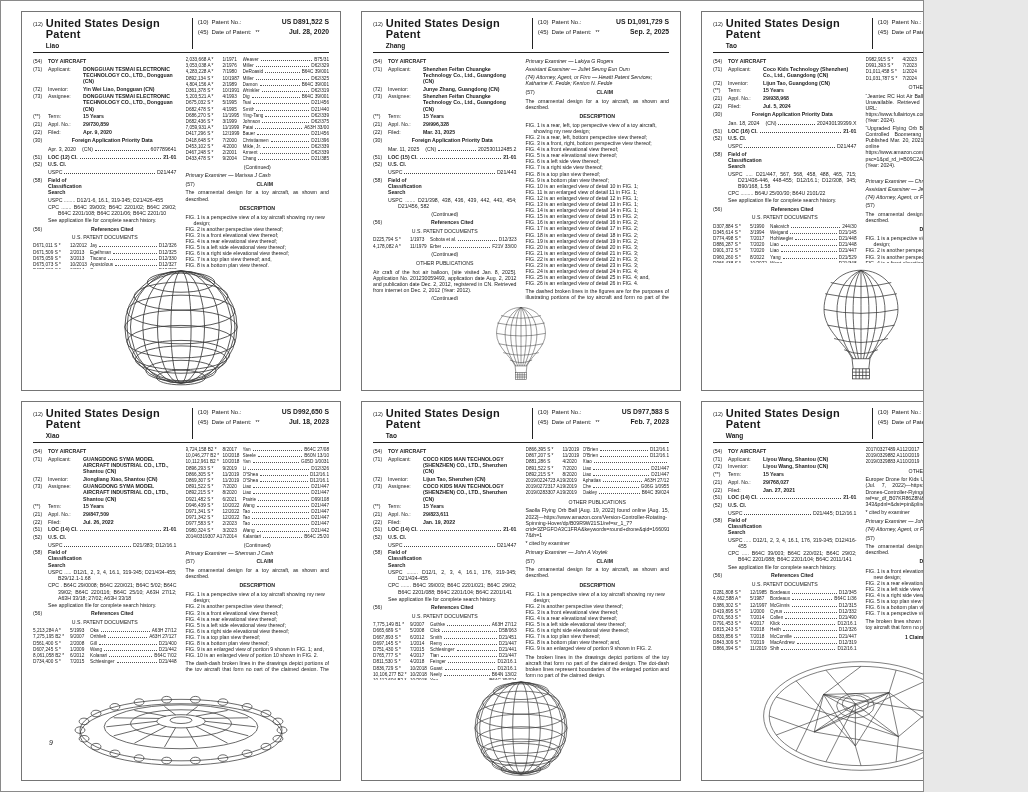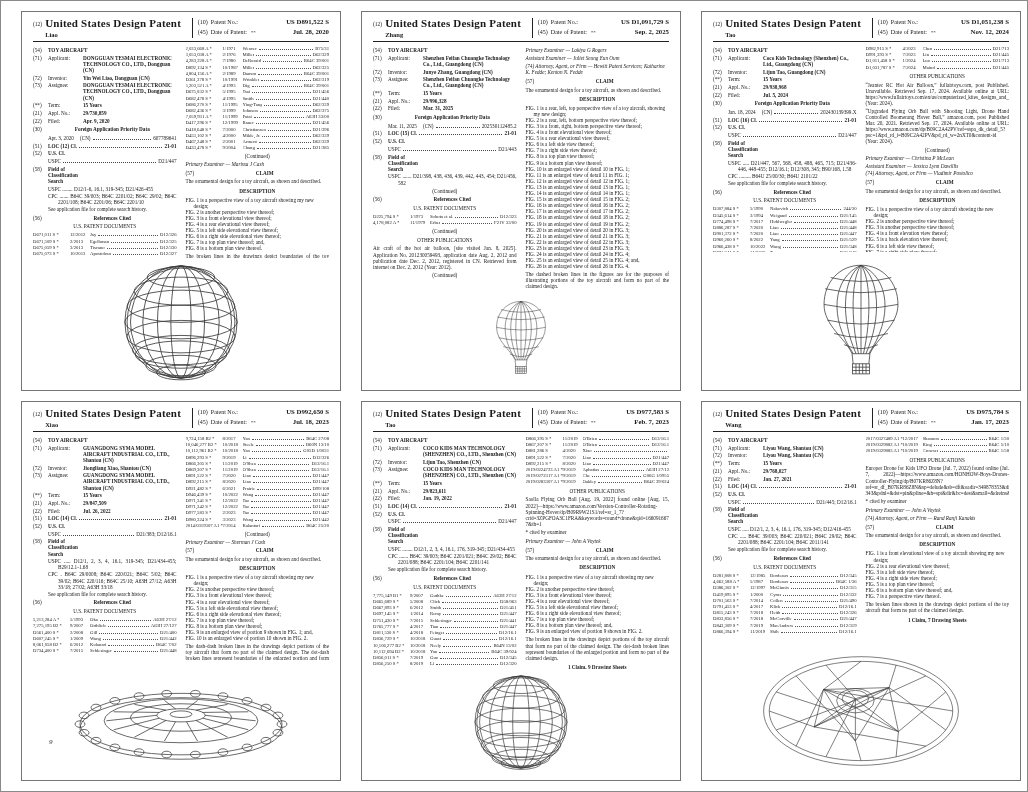--- a/index.html
+++ b/index.html
@@ -1,17 +1,17 @@
 <!DOCTYPE html>
 <html><head>
 <meta charset="utf-8">
 <style>
   html,body{margin:0;padding:0;background:#e8e8e8;}
-  .canvas{position:relative;width:1028px;height:792px;background:#fff;border:1px solid #8a8a8a;
-    box-sizing:border-box;font-family:Liberation Serif, serif;color:#1a1a1a;overflow:hidden;}
+  .canvas{position:relative;width:924px;height:792px;background:#fff;border:1px solid #8a8a8a;
+    box-sizing:border-box;font-family:Liberation Sans, sans-serif;color:#1a1a1a;overflow:hidden;}
   .page{position:absolute;width:320px;height:380px;border:1px solid #757575;background:#fff;
     box-sizing:border-box;padding:6px 11px 4px;display:flex;flex-direction:column;}
   .pg0{left:20px;top:10px}.pg1{left:360px;top:10px}.pg2{left:700px;top:10px}
   .pg3{left:20px;top:400px}.pg4{left:360px;top:400px}.pg5{left:700px;top:400px}
 
   .hdr{display:flex;border-bottom:1.6px solid #222;padding-bottom:3px;flex:none;}
   .hleft{flex:1.18;display:flex;gap:3px;border-right:1px solid #222;padding-right:4px;min-width:0;}
   .hcode{font-size:5.5px;padding-top:3px;flex:none;}
   .htitle{font-size:11px;font-weight:bold;line-height:11px;letter-spacing:.2px;}
   .hname{font-size:6.5px;font-weight:bold;margin-top:1.5px;}

